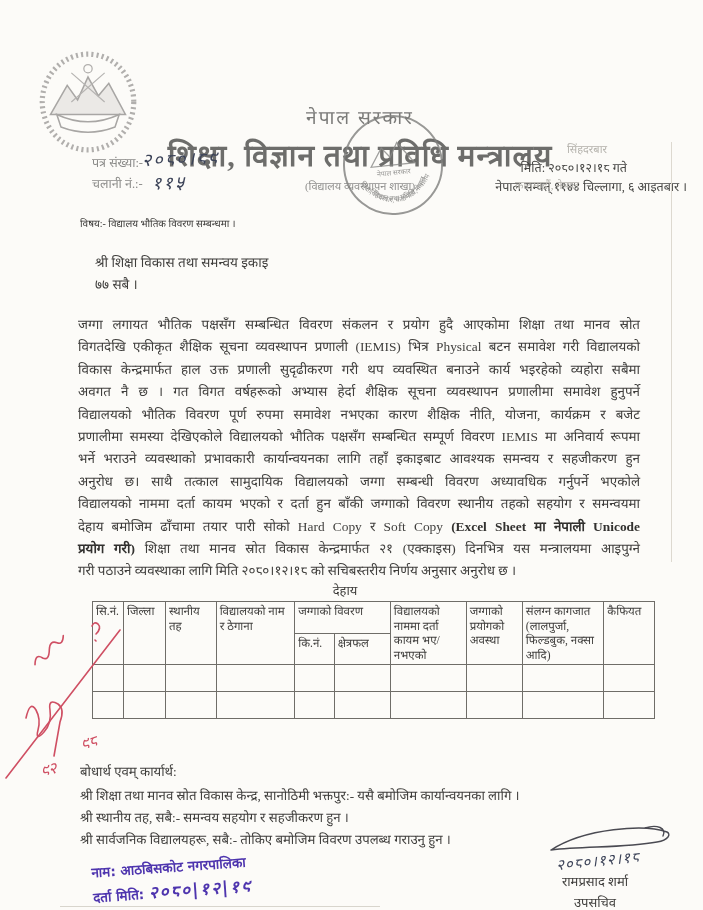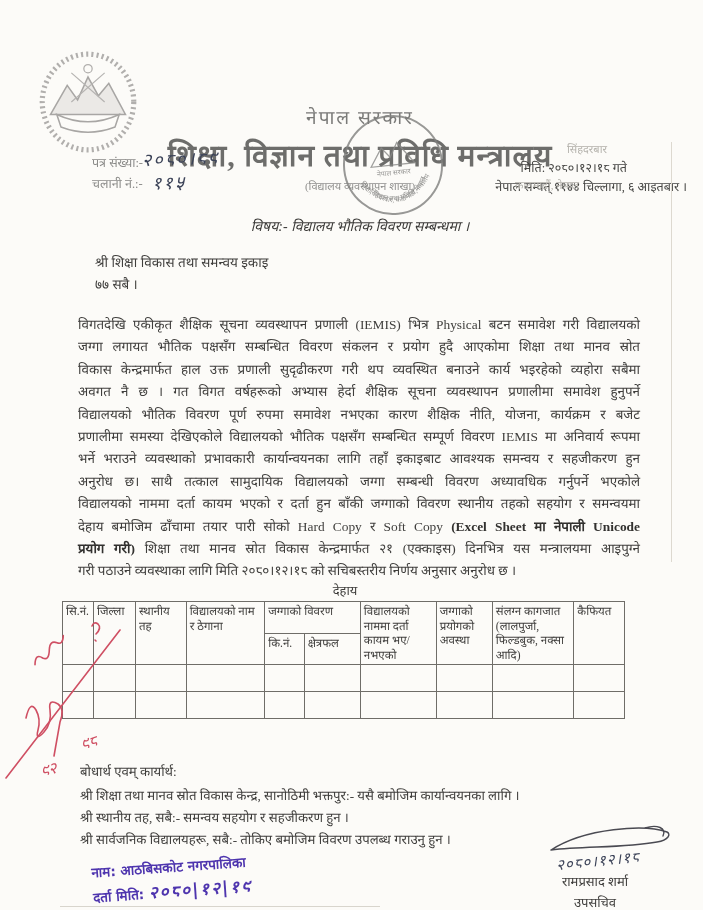--- a/index.html
+++ b/index.html
@@ -20,30 +20,30 @@
   .hand{font-family:"DejaVu Sans",cursive;font-style:italic;color:#3c4358;}
   .refno{position:absolute;left:142px;top:146px;font-size:18px;letter-spacing:2px;transform:rotate(-2deg);}
   .dispatchno{position:absolute;left:152px;top:170px;font-size:18px;letter-spacing:2px;transform:rotate(-2deg);}
   .meta-right{position:absolute;right:16px;top:140px;text-align:right;font-size:12.5px;line-height:19px;color:#454543;}
   .faint{color:#b3b1ab;}
   .addr1{margin-right:80px;font-size:11px;}
   .dateline{margin-right:60px;}
   .addr2{position:absolute;right:108px;top:36px;font-size:11px;color:#b3b1ab;}
   .scan-edge{position:absolute;left:671px;top:142px;width:1px;height:420px;background:#ddd9d0;}
   
-  .subject{position:absolute;left:80px;top:216px;width:560px;text-align:center;font-size:14px;color:#3b3a38;font-style:italic;}
+  .subject{position:absolute;left:80px;top:216px;width:560px;font-size:10px;color:#3b3a38;}
   .recipient{position:absolute;left:95px;top:252px;font-size:13.5px;line-height:22px;}
   
   .body-block{position:absolute;left:78px;top:314px;width:562px;font-size:13.4px;}
   .body-line{height:22.4px;line-height:22.4px;text-align:justify;text-align-last:justify;white-space:nowrap;}
   .body-line.last{text-align-last:left;}
   .body-line b{font-weight:bold;color:#32312f;}
   .tbl-caption{position:absolute;left:64px;top:581px;width:562px;text-align:center;font-size:13px;}
   
-  .detail-table{position:absolute;left:62px;top:601px;width:563px;border-collapse:collapse;table-layout:fixed;padding-left:16px;}
+  .detail-table{position:absolute;left:92px;top:601px;width:563px;border-collapse:collapse;table-layout:fixed;padding-left:16px;}
   .detail-table th,.detail-table td{border:1px solid #6f6d68;font-weight:normal;
     font-size:11.5px;line-height:14.5px;text-align:left;vertical-align:top;padding:2px 3px;color:#3f3e3c;}
   .detail-table tbody td{height:22px;}
   
   .bodharth{position:absolute;left:80px;top:761px;font-size:13.2px;line-height:22px;}
   .bodharth-heading{margin-bottom:2px;}
   
   .sig-scribble{position:absolute;left:545px;top:822px;width:130px;height:36px;}
   .sig-date{position:absolute;left:556px;top:850px;font-size:15px;transform:rotate(-6deg);letter-spacing:1px;}
   .sig-name{position:absolute;left:520px;top:872px;width:150px;text-align:center;font-size:13px;}
@@ -108,22 +108,22 @@
   <div class="scan-edge"></div>
 
   <div class="subject">विषय:- विद्यालय भौतिक विवरण सम्बन्धमा ।</div>
 
   <div class="recipient">
     <div>श्री शिक्षा विकास तथा समन्वय इकाइ</div>
     <div>७७ सबै ।</div>
   </div>
 
   <div class="body-block" id="body-lines">
+      <div class="body-line"><span>जग्गा लगायत भौतिक पक्षसँग सम्बन्धित विवरण संकलन र प्रयोग हुदै आएकोमा शिक्षा तथा मानव स्रोत</span></div>
       <div class="body-line"><span>विगतदेखि एकीकृत शैक्षिक सूचना व्यवस्थापन प्रणाली (IEMIS) भित्र Physical बटन समावेश गरी विद्यालयको</span></div>
-      <div class="body-line"><span>जग्गा लगायत भौतिक पक्षसँग सम्बन्धित विवरण संकलन र प्रयोग हुदै आएकोमा शिक्षा तथा मानव स्रोत</span></div>
       <div class="body-line"><span>विकास केन्द्रमार्फत हाल उक्त प्रणाली सुदृढीकरण गरी थप व्यवस्थित बनाउने कार्य भइरहेको व्यहोरा सबैमा</span></div>
       <div class="body-line"><span>अवगत नै छ । गत विगत वर्षहरूको अभ्यास हेर्दा शैक्षिक सूचना व्यवस्थापन प्रणालीमा समावेश हुनुपर्ने</span></div>
       <div class="body-line"><span>विद्यालयको भौतिक विवरण पूर्ण रुपमा समावेश नभएका कारण शैक्षिक नीति, योजना, कार्यक्रम र बजेट</span></div>
       <div class="body-line"><span>प्रणालीमा समस्या देखिएकोले विद्यालयको भौतिक पक्षसँग सम्बन्धित सम्पूर्ण विवरण IEMIS मा अनिवार्य रूपमा</span></div>
       <div class="body-line"><span>भर्ने भराउने व्यवस्थाको प्रभावकारी कार्यान्वयनका लागि तहाँ इकाइबाट आवश्यक समन्वय र सहजीकरण हुन</span></div>
       <div class="body-line"><span>अनुरोध छ। साथै तत्काल सामुदायिक विद्यालयको जग्गा सम्बन्धी विवरण अध्यावधिक गर्नुपर्ने भएकोले</span></div>
       <div class="body-line"><span>विद्यालयको नाममा दर्ता कायम भएको र दर्ता हुन बाँकी जग्गाको विवरण स्थानीय तहको सहयोग र समन्वयमा</span></div>
       <div class="body-line"><span>देहाय बमोजिम ढाँचामा तयार पारी सोको Hard Copy र Soft Copy </span><b>(Excel Sheet मा नेपाली Unicode</b></div>
       <div class="body-line"><b>प्रयोग गरी)</b><span> शिक्षा तथा मानव स्रोत विकास केन्द्रमार्फत २१ (एक्काइस) दिनभित्र यस मन्त्रालयमा आइपुग्ने</span></div>
       <div class="body-line last"><span>गरी पठाउने व्यवस्थाका लागि मिति २०८०।१२।१८ को सचिबस्तरीय निर्णय अनुसार अनुरोध छ ।</span></div>

